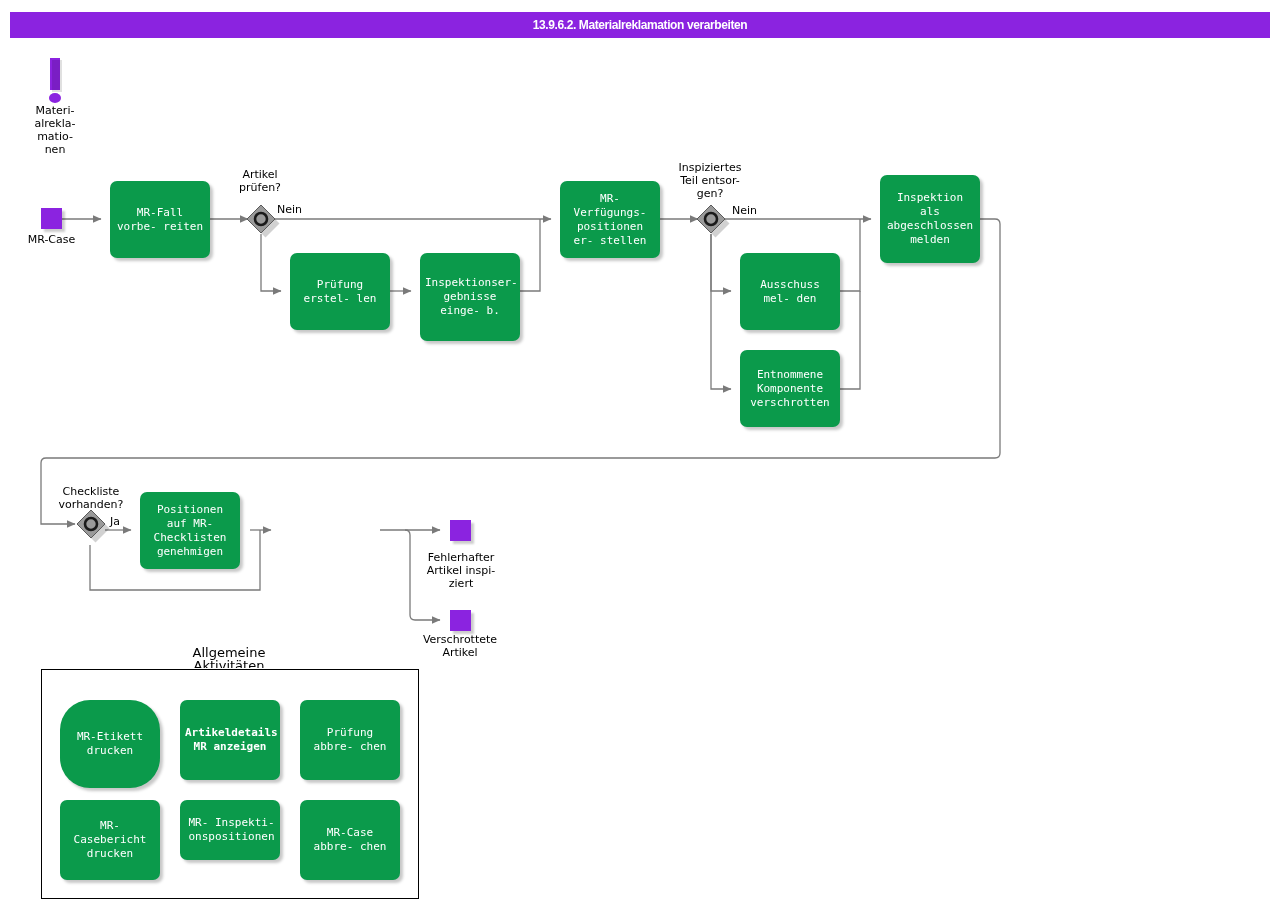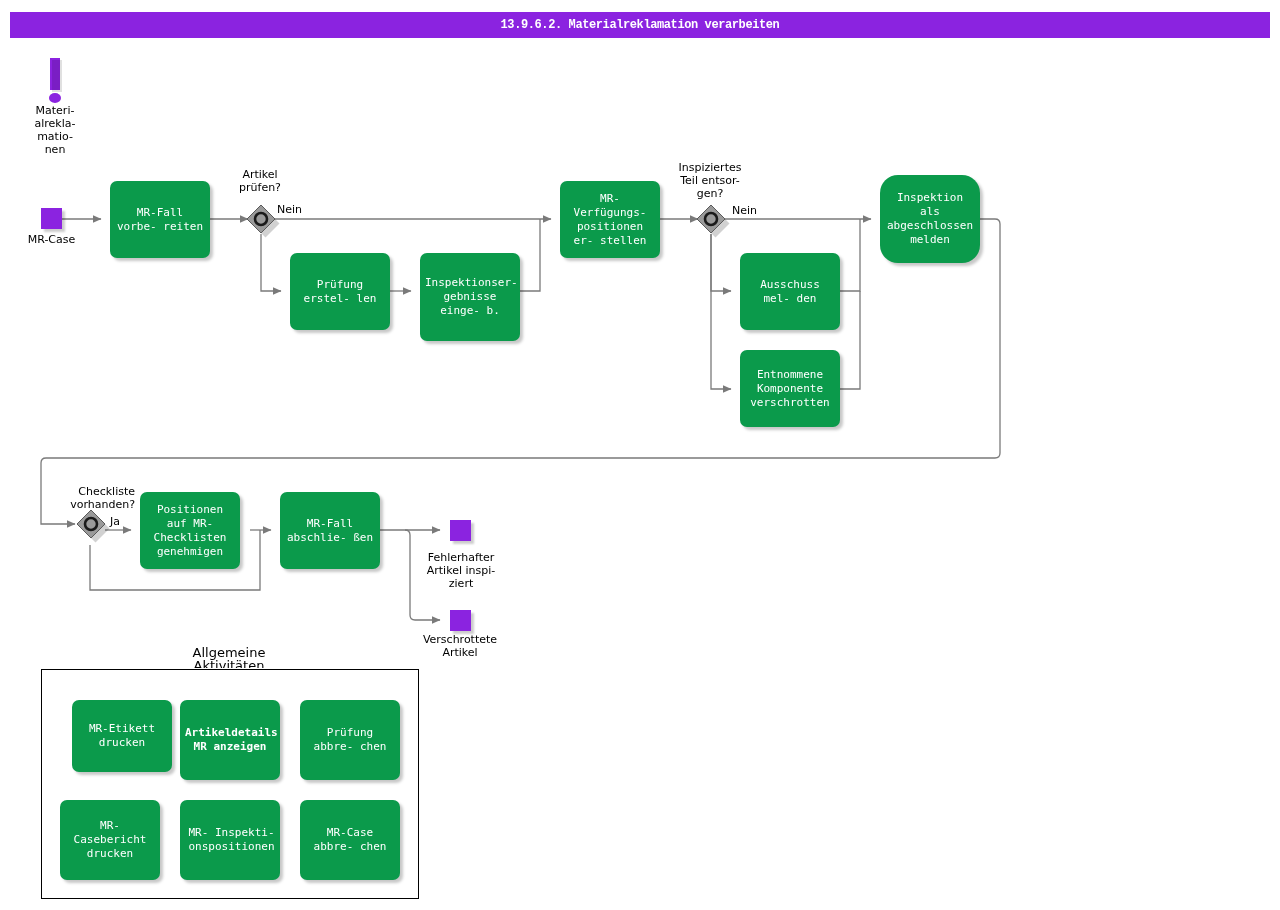--- a/index.html
+++ b/index.html
@@ -20,21 +20,21 @@
   }
   
   #title-bar {
     position: absolute;
     left: 10px;
     top: 12px;
     width: 1260px;
     height: 26px;
     background: #8B23E0;
     color: #ffffff;
-    font-family: Liberation Mono, monospace;
+    font-family: Liberation Sans, sans-serif;
     font-weight: bold;
     font-size: 12px;
     letter-spacing: -0.4px;
     display: flex;
     align-items: center;
     justify-content: center;
     box-sizing: border-box;
   }
   
   #wires {
@@ -220,21 +220,21 @@
 gen?</div>
   <div class="lbl left" style="left:732px; top:204px; width:40px;">Nein</div>
 
   <div class="gateway" style="left:76px; top:509px;">
     <svg width="34" height="34" viewBox="0 0 34 34" xmlns="http://www.w3.org/2000/svg">
       <polygon points="17,3 31,17 17,31 3,17" fill="#000000" opacity="0.18" transform="translate(2.5,2.5)"></polygon>
       <polygon points="15,1 29,15 15,29 1,15" fill="#9A9A9A" stroke="#5A5A5A" stroke-width="1"></polygon>
       <circle cx="15" cy="15" r="6" fill="none" stroke="#1a1a1a" stroke-width="2.6"></circle>
     </svg>
   </div>
-  <div class="lbl" style="left:47px; top:485px; width:88px;text-align:right;">Checkliste
+  <div class="lbl" style="left:47px; top:485px; width:88px;">Checkliste
 vorhanden?</div>
   <div class="lbl left" style="left:110px; top:515px; width:30px;">Ja</div>
 
   <div class="task" style="left:110px; top:181px; width:100px; height:77px;">
     <span>MR-Fall vorbe-
 reiten</span>
   </div>
 
   <div class="task" style="left:290px; top:253px; width:100px; height:77px;">
     <span>Prüfung erstel-
@@ -257,58 +257,54 @@
 positionen  er-
 stellen</span>
   </div>
 
   <div class="task" style="left:740px; top:350px; width:100px; height:77px;">
     <span>Entnommene
 Komponente
 verschrotten</span>
   </div>
 
-  <div class="task" style="left:880px; top:175px; width:100px; height:88px;border-radius:18px;">
+  <div class="task" style="left:880px; top:175px; width:100px; height:88px;">
     <span>Inspektion als
 abgeschlossen
 melden</span>
   </div>
 
   <div class="task" style="left:140px; top:492px; width:100px; height:77px;">
     <span>Positionen auf
 MR-Checklisten
 genehmigen</span>
   </div>
 
-  <div class="task" style="left:280px; top:492px; width:100px; height:77px;">
-    <span>MR-Fall abschlie-
-ßen</span>
-  </div>
 
   <div id="group-label">Allgemeine
 Aktivitäten</div>
   <div id="group-box"></div>
 
-  <div class="task" style="left:72px; top:700px; width:100px; height:72px;">
+  <div class="task" style="left:60px; top:700px; width:100px; height:88px;border-radius:30px;">
     <span>MR-Etikett
 drucken</span>
   </div>
   <div class="task" style="left:180px; top:700px; width:100px; height:80px;font-weight:bold;">
     <span>Artikeldetails MR
 anzeigen</span>
   </div>
   <div class="task" style="left:300px; top:700px; width:100px; height:80px;">
     <span>Prüfung abbre-
 chen</span>
   </div>
   <div class="task" style="left:60px; top:800px; width:100px; height:80px;">
     <span>MR-Casebericht
 drucken</span>
   </div>
-  <div class="task" style="left:180px; top:800px; width:100px; height:80px;padding-left:8px;">
+  <div class="task" style="left:180px; top:800px; width:100px; height:60px;padding-left:8px;">
     <span>MR- Inspekti-
 onspositionen</span>
   </div>
   <div class="task" style="left:300px; top:800px; width:100px; height:80px;">
     <span>MR-Case abbre-
 chen</span>
   </div>
 
 </div>
 

